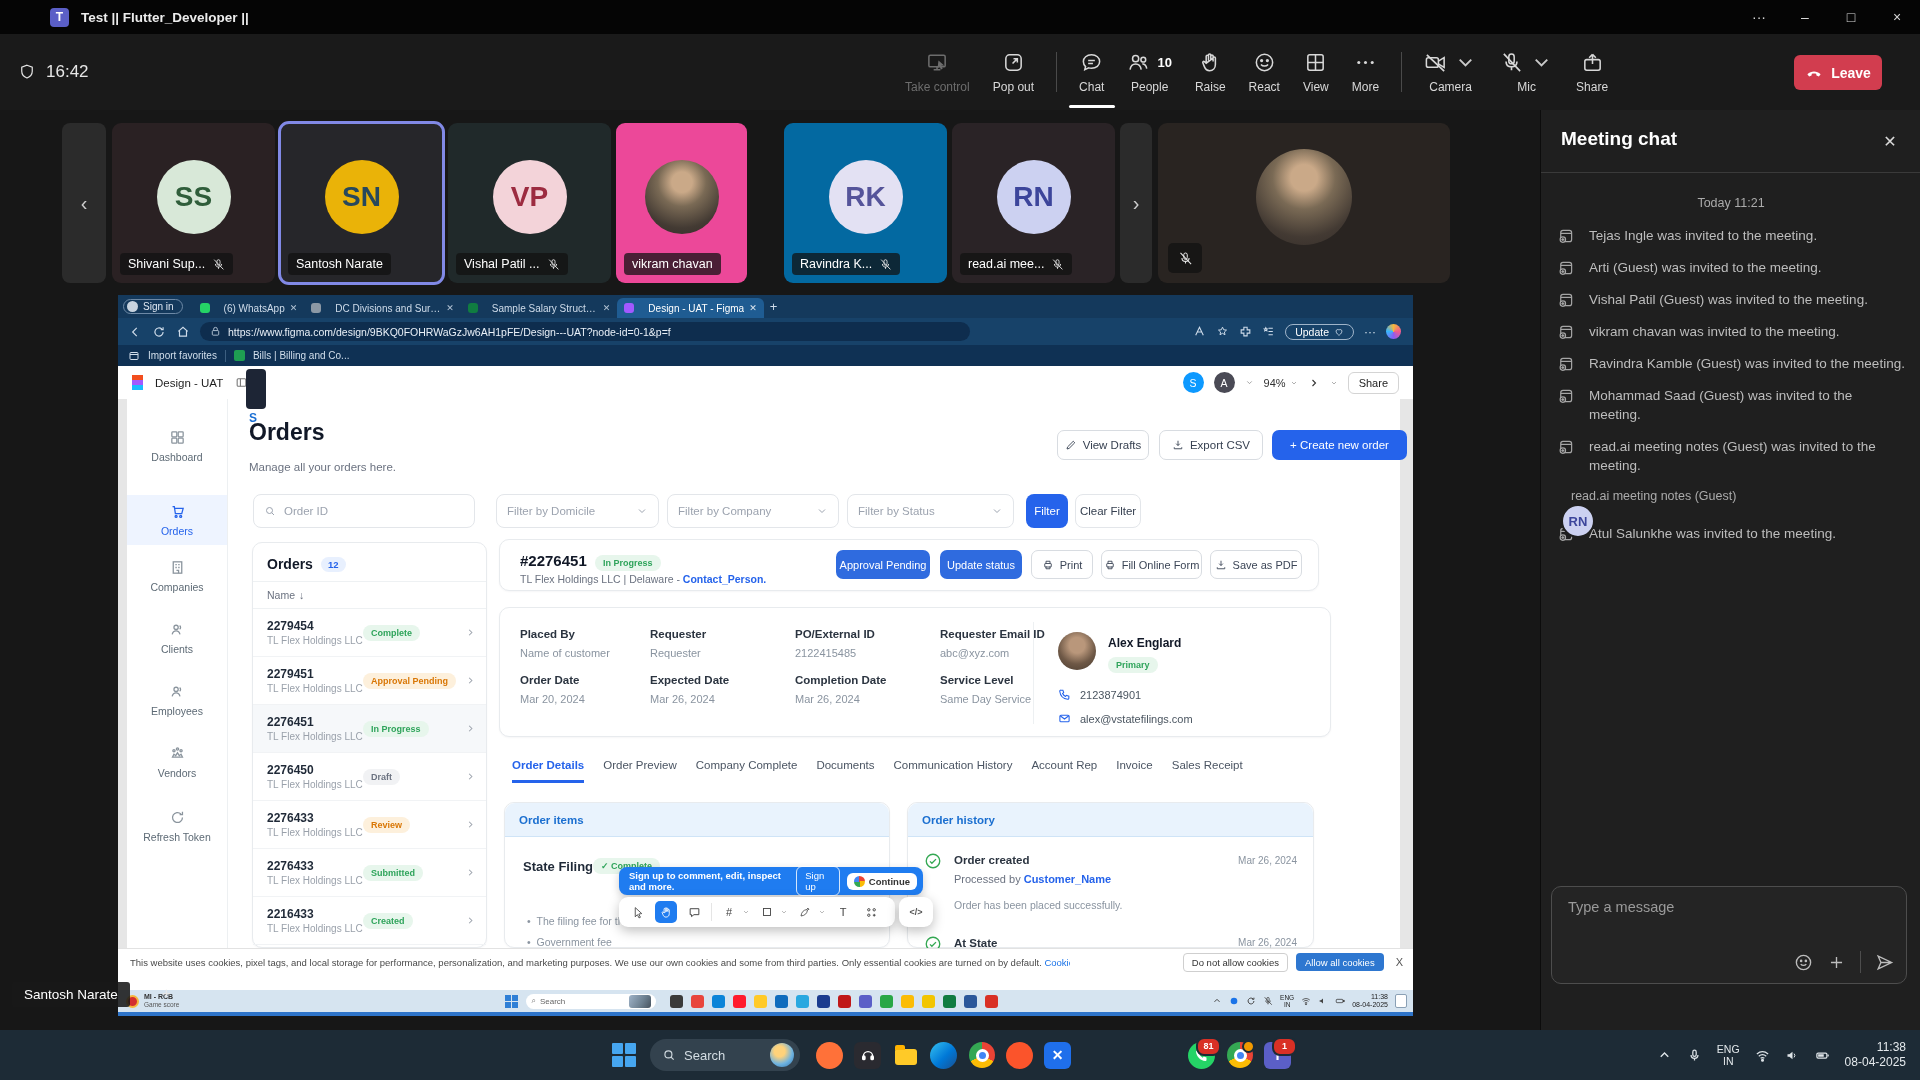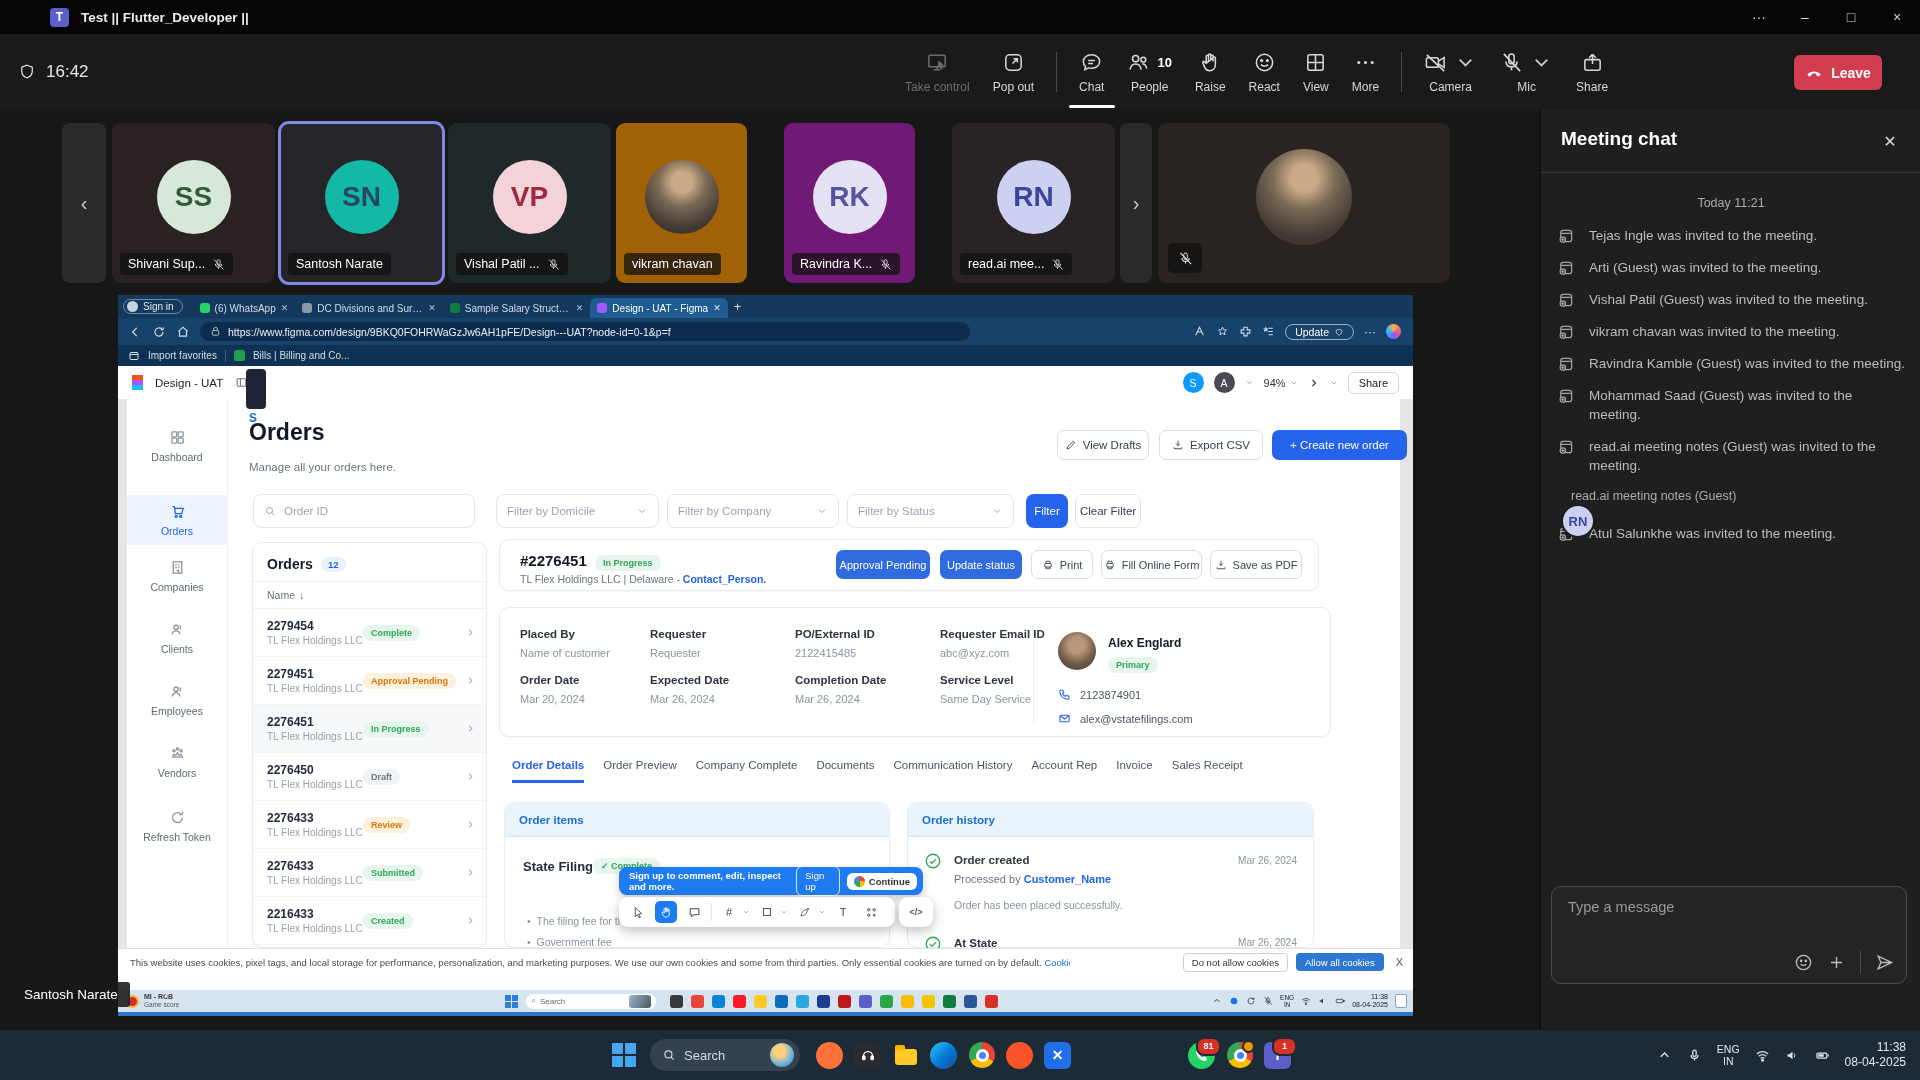--- a/index.html
+++ b/index.html
@@ -77,21 +77,21 @@
   #screenshare{left:118px;top:295px;width:1295px;height:721px;background:#fff;overflow:hidden;font-family:"Liberation Sans",sans-serif;}
   #share-border{left:118px;top:1012px;width:1295px;height:4px;background:#2e74c9;}
   
   #tabstrip{position:absolute;left:0;top:0;width:100%;height:23px;background:#14395c;display:flex;align-items:center;color:#dfe8f2;}
   #profile-pill{display:flex;align-items:center;gap:5px;margin-left:5px;border:1px solid #6d89a6;border-radius:10px;
         padding:1px 8px 1px 3px;font-size:10px;}
   .pav{width:11px;height:11px;border-radius:50%;background:#c7d3df;}
   .tab{display:flex;align-items:center;gap:5px;height:20px;margin-top:3px;padding:0 7px;font-size:10px;max-width:150px;
         border-radius:6px 6px 0 0;color:#cfdcea;}
   .tab.active{background:#1f5c92;color:#fff;}
-  .tab .ttl{white-space:nowrap;overflow:hidden;text-overflow:ellipsis;max-width:106px;}
+  .tab .ttl{white-space:nowrap;overflow:hidden;text-overflow:ellipsis;max-width:106px;margin-left:9px;}
   .tab .tx{font-size:9px;opacity:.85;}
   .fav{width:10px;height:10px;border-radius:3px;flex:0 0 auto;}
   #newtab{margin-left:6px;font-size:13px;color:#cfdcea;}
   #addressbar{position:absolute;left:0;top:23px;width:100%;height:27px;background:#174269;display:flex;align-items:center;color:#d7e2ee;}
   .nav-ic{width:14px;height:14px;margin-left:10px;color:#cfdcea;}
   #urlpill{margin-left:10px;width:770px;height:19px;background:#0e2d4e;border-radius:10px;display:flex;align-items:center;
         gap:7px;padding:0 10px;box-sizing:border-box;}
   #urlpill .ic{width:11px;height:11px;color:#b9c8d8;}
   #urltext{font-size:10.5px;color:#e8eff7;white-space:nowrap;overflow:hidden;}
   #addr-right{margin-left:auto;display:flex;align-items:center;gap:10px;margin-right:12px;}
@@ -446,44 +446,44 @@
           <span>Shivani Sup...</span>
           <span class="ic" style="width:13px;height:13px">
             <svg viewBox="0 0 24 24" fill="none" stroke="currentColor" stroke-width="1.6">
               <rect x="9.2" y="3.2" width="5.6" height="10.2" rx="2.8"></rect>
               <path d="M6.3 11c0 3.5 2.4 5.6 5.7 5.6s5.7-2.1 5.7-5.6M12 16.6V20M4 3l17 18" stroke-width="1.7"></path>
             </svg>
           </span>
         </div>
       </div>
       <div class="abs tile sel" style="left:280px;width:163px;background:#26262a">
-        <div class="avatar" style="background:#14b8a6;color:#27485c">SN</div>
+        <div class="avatar" style="background:#eab308;color:#27485c">SN</div>
         <div class="chip">
           <span>Santosh Narate</span>
         </div>
       </div>
       <div class="abs tile" style="left:448px;width:163px;background:#20292a">
         <div class="avatar" style="background:#f3d3d9;color:#9c2b40">VP</div>
         <div class="chip">
           <span>Vishal Patil ...</span>
           <span class="ic" style="width:13px;height:13px">
             <svg viewBox="0 0 24 24" fill="none" stroke="currentColor" stroke-width="1.6">
               <rect x="9.2" y="3.2" width="5.6" height="10.2" rx="2.8"></rect>
               <path d="M6.3 11c0 3.5 2.4 5.6 5.7 5.6s5.7-2.1 5.7-5.6M12 16.6V20M4 3l17 18" stroke-width="1.7"></path>
             </svg>
           </span>
         </div>
       </div>
-      <div class="abs tile" style="left:616px;width:131px;background:#a16207">
+      <div class="abs tile" style="left:616px;width:131px;background:#ec4899">
         <div class="avatar photo-av"></div>
         <div class="chip">
           <span>vikram chavan</span>
         </div>
       </div>
-      <div class="abs tile" style="left:784px;width:131px;background:#701a75">
+      <div class="abs tile" style="left:784px;width:163px;background:#0369a1">
         <div class="avatar" style="background:#e3e1f3;color:#55549a">RK</div>
         <div class="chip">
           <span>Ravindra K...</span>
           <span class="ic" style="width:13px;height:13px">
             <svg viewBox="0 0 24 24" fill="none" stroke="currentColor" stroke-width="1.6">
               <rect x="9.2" y="3.2" width="5.6" height="10.2" rx="2.8"></rect>
               <path d="M6.3 11c0 3.5 2.4 5.6 5.7 5.6s5.7-2.1 5.7-5.6M12 16.6V20M4 3l17 18" stroke-width="1.7"></path>
             </svg>
           </span>
         </div>

